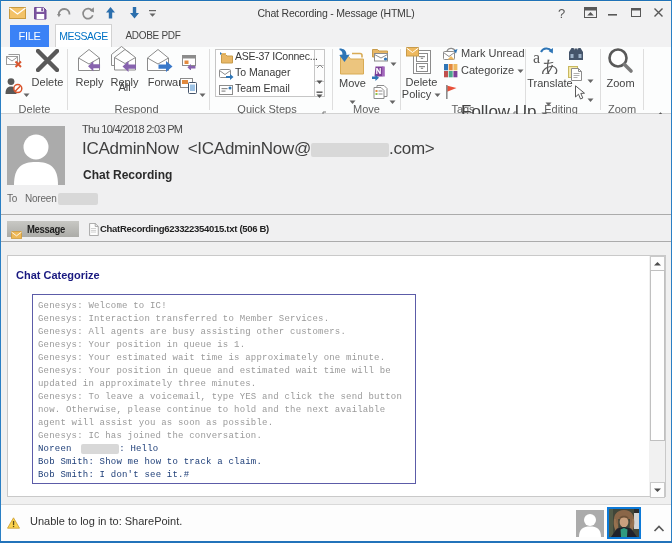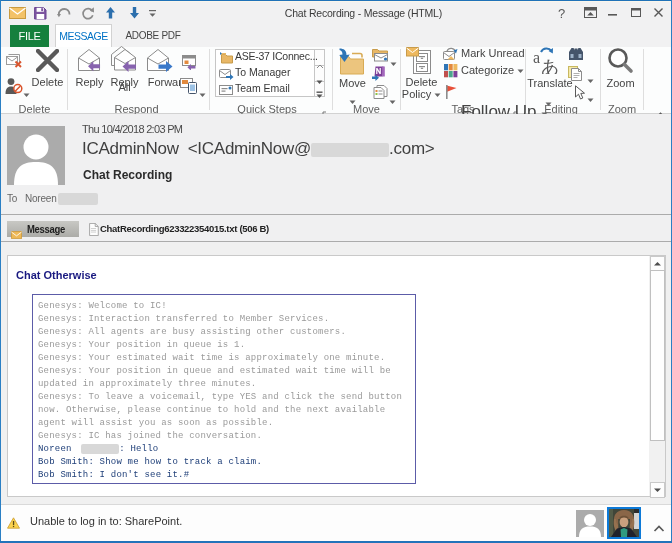--- a/index.html
+++ b/index.html
@@ -9,23 +9,23 @@
   
   #topborder{left:0;top:0;width:672px;height:1px;background:#2072b8}
   #leftborder{left:0;top:0;width:1px;height:543px;background:#2a7fc4}
   #rightborder{left:671px;top:0;width:1px;height:543px;background:#2a7fc4}
   #botborder{left:0;top:541px;width:672px;height:2px;background:#2273ba}
   #titlebar{left:1px;top:1px;width:670px;height:24px;background:#f1f1f2}
   #tabrow{left:1px;top:25px;width:670px;height:22px;background:#f1f1f2}
   #ribbon{left:1px;top:47px;width:670px;height:66px;background:#fcfdfd;border-bottom:1px solid #d2d2d2}
   .gsep{position:absolute;top:49px;width:1px;height:61px;background:#dedede}
   .glabel{position:absolute;top:103px;height:10px;font-size:11px;color:#5e5e5e;text-align:center}
-  #title{left:230px;top:7px;width:212px;height:14px;font-size:10.5px;letter-spacing:-0.2px;color:#3b3b3b;text-align:right;white-space:nowrap}
-  
-  #filetab{left:10px;top:25px;width:39px;height:22px;background:#15803d;color:#fff;
+  #title{left:230px;top:7px;width:212px;height:14px;font-size:10.5px;letter-spacing:-0.2px;color:#3b3b3b;text-align:center;white-space:nowrap}
+  
+  #filetab{left:10px;top:25px;width:39px;height:22px;background:#3b82f6;color:#fff;
            font-size:11px;letter-spacing:-0.3px;text-align:center;line-height:22px}
   #msgtab{left:55px;top:24px;width:57px;height:23px;background:#ffffff;color:#0072c6;
           font-size:10.5px;letter-spacing:-0.5px;text-align:center;line-height:23px;border:1px solid #d2d2d2;border-bottom:none;box-sizing:border-box}
   #adobetab{left:118px;top:25px;width:70px;height:22px;color:#444;font-size:10px;letter-spacing:-0.3px;text-align:center;line-height:22px}
   
   #avatar{left:7px;top:126px;width:58px;height:59px;background:#ababab}
   #dateline{left:82px;top:123px;font-size:11px;letter-spacing:-0.7px;color:#4a4a4a}
   #fromline{left:82px;top:139px;font-size:17px;letter-spacing:-0.25px;color:#3f3f3f;white-space:nowrap}
   #subjline{left:83px;top:168px;font-size:12px;color:#2b2b2b;font-weight:bold}
   #toline{left:7px;top:193px;font-size:10px;letter-spacing:-0.2px;color:#666}
@@ -441,21 +441,21 @@
         <path d="M8 0.5 v3.5 h3.5" fill="none" stroke="#9b9b9b"></path>
         <rect x="3" y="6" width="6" height="0.9" fill="#c4c4c4"></rect>
         <rect x="3" y="8" width="6" height="0.9" fill="#c4c4c4"></rect>
         <rect x="3" y="10" width="6" height="0.9" fill="#c4c4c4"></rect>
       </svg></div>
   <div class="abs" id="attname">ChatRecording623322354015.txt (506 B)</div>
   <div class="abs" id="attline2"></div>
 
   <div class="abs" id="panebg"></div>
   <div class="abs" id="pane"></div>
-  <div class="abs" id="chattitle">Chat Otherwise</div>
+  <div class="abs" id="chattitle">Chat Categorize</div>
   <div class="abs" id="chatbox"><span class="gsy">Genesys: Welcome to IC!
 Genesys: Interaction transferred to Member Services.
 Genesys: All agents are busy assisting other customers.
 Genesys: Your position in queue is 1.
 Genesys: Your estimated wait time is approximately one minute.
 Genesys: Your position in queue and estimated wait time will be
 updated in approximately three minutes.
 Genesys: To leave a voicemail, type YES and click the send button
 now. Otherwise, please continue to hold and the next available
 agent will assist you as soon as possible.

